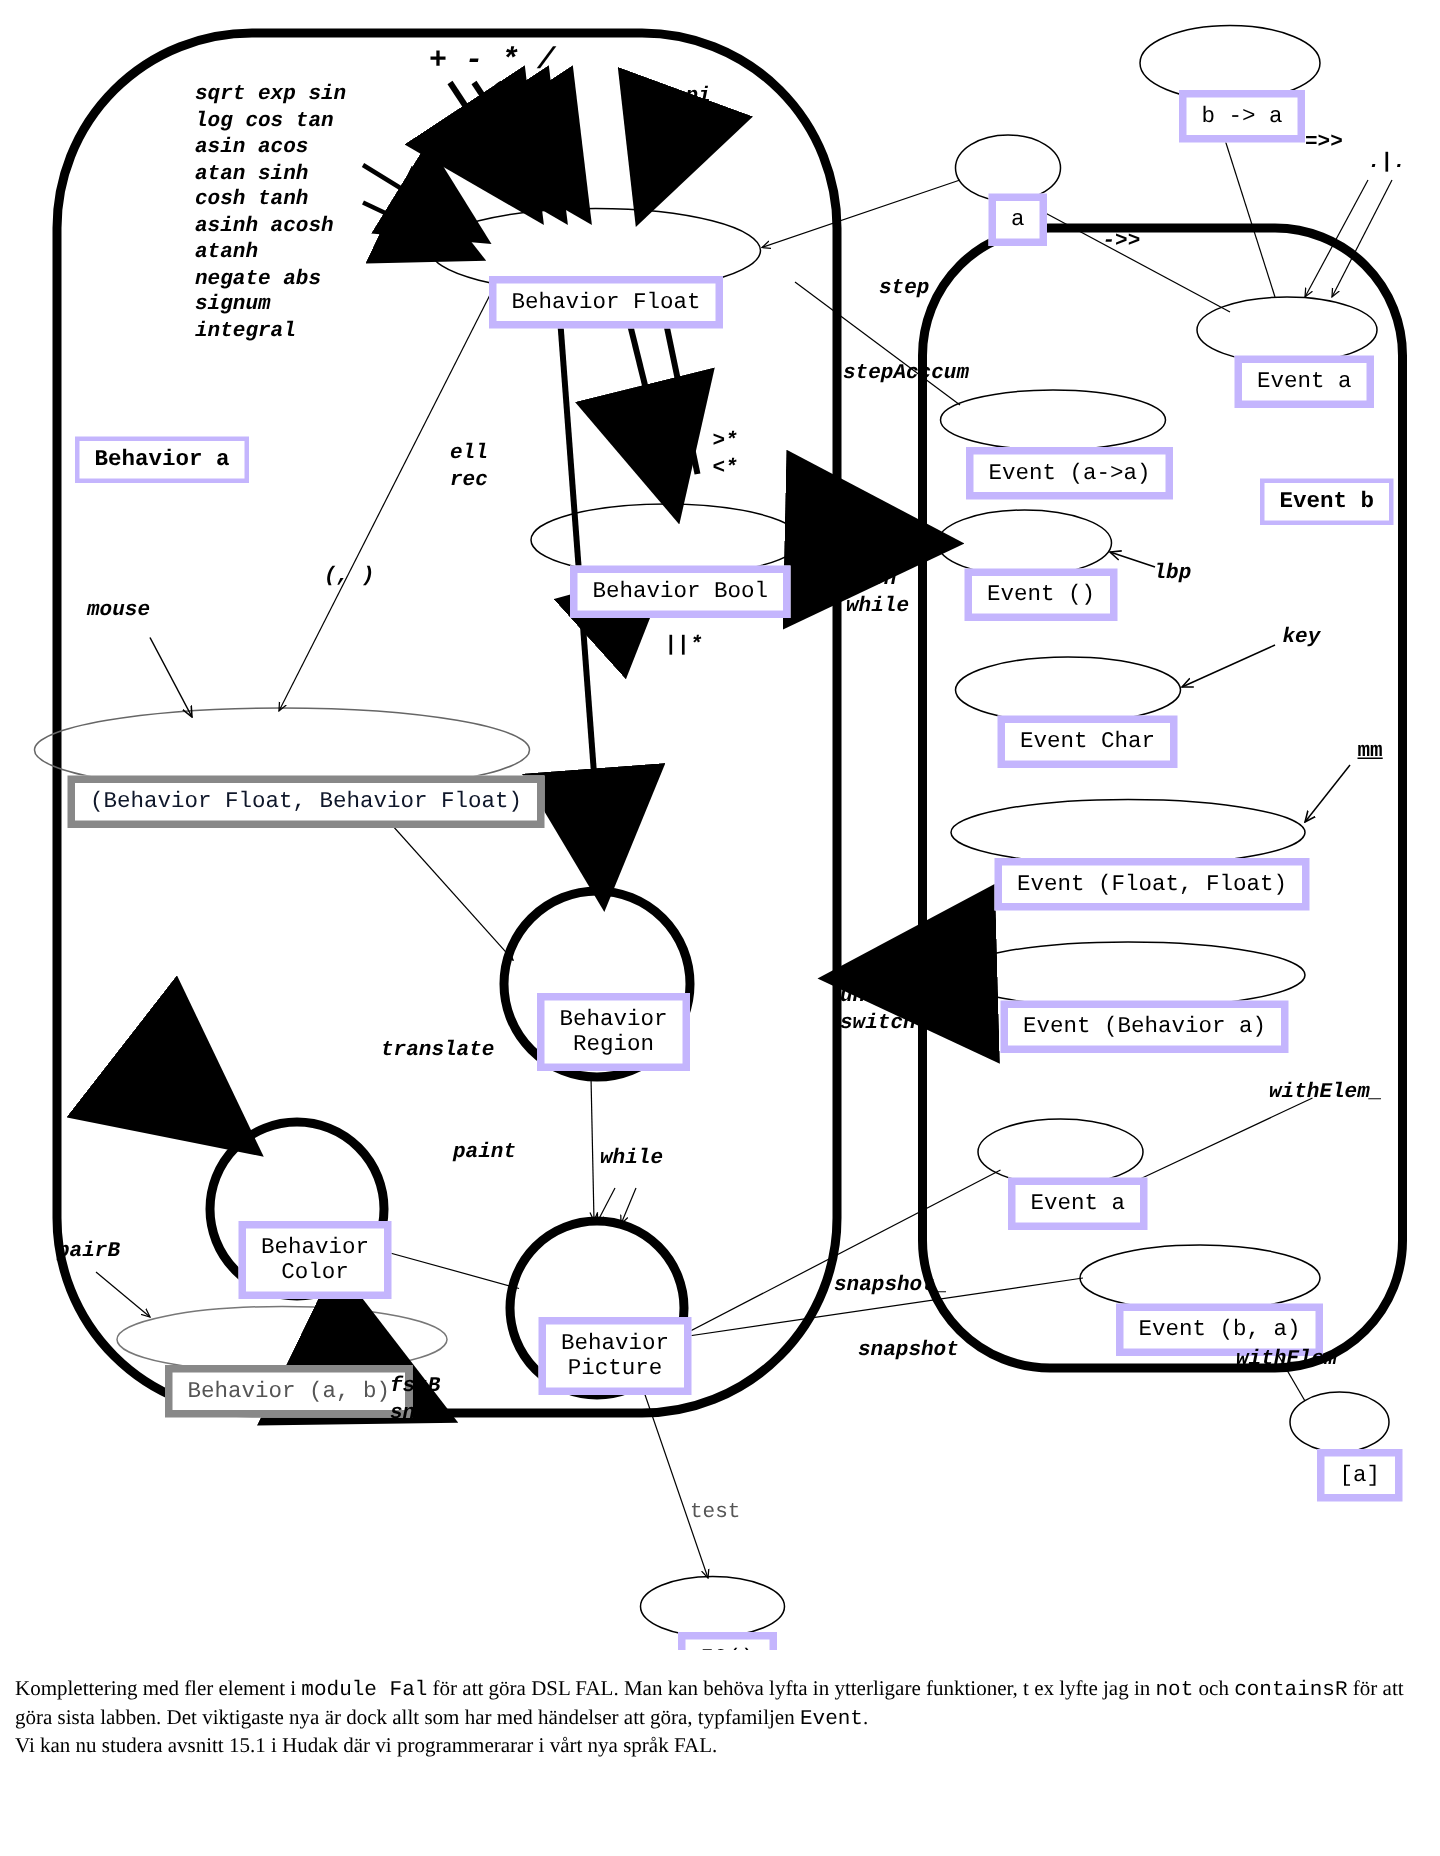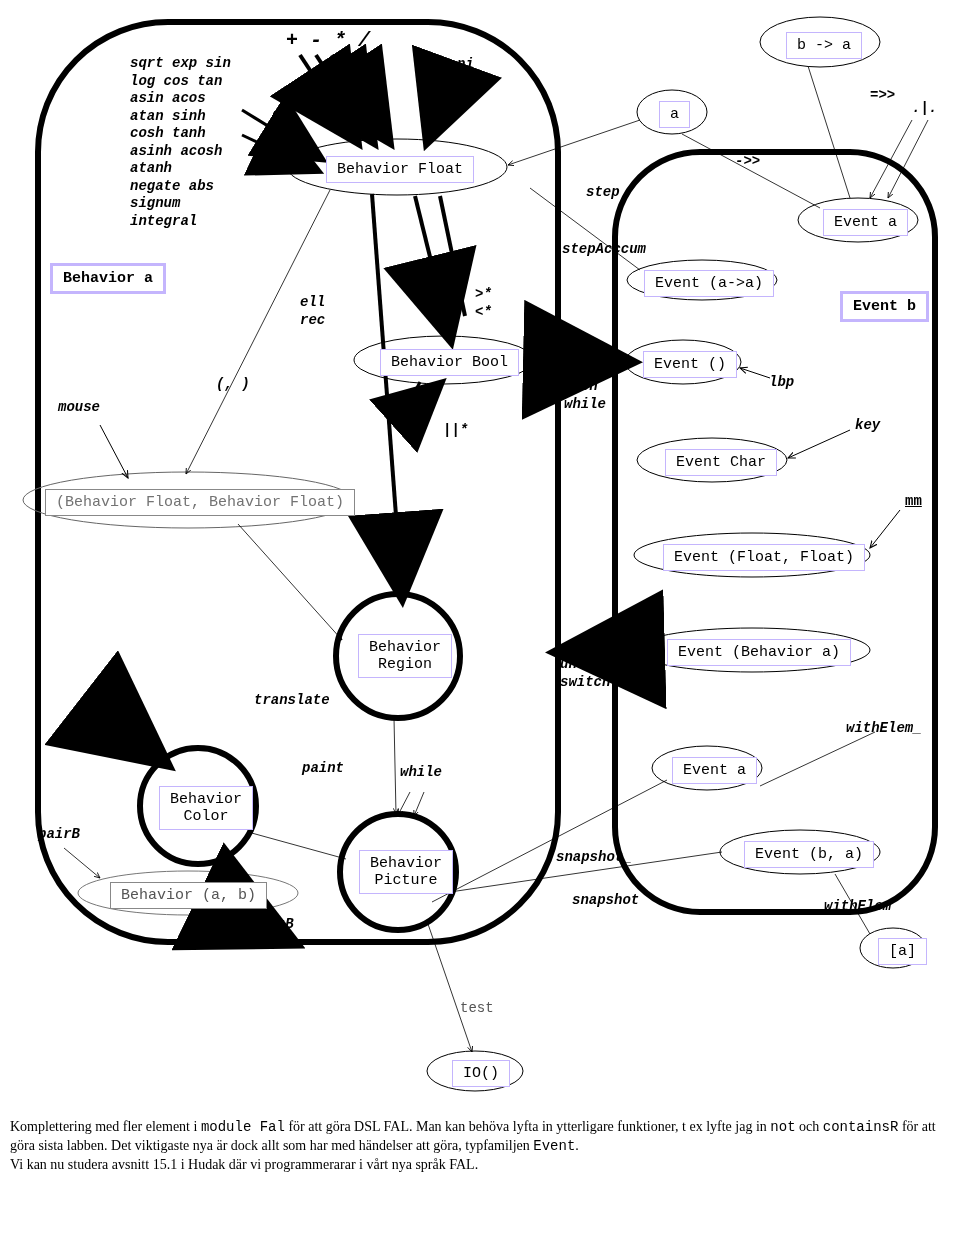--- a/index.html
+++ b/index.html
@@ -9,26 +9,27 @@
     font-family: Georgia, 'Times New Roman', serif;
     width: 960px;
   }
   .diagram {
     position: relative;
     width: 960px;
     height: 1100px;
   }
   .node-box {
     position: absolute;
-    border: 1px solid #c4b5fd;
+    border: 5px solid #c4b5fd;
     background: #fff;
     font-family: 'Courier New', monospace;
     font-size: 15px;
     padding: 4px 10px;
     white-space: nowrap;
+    margin-top: 28px;
   }
   .node-box.bold {
     border-width: 3px;
     font-weight: bold;
   }
   .label {
     position: absolute;
     font-family: 'Courier New', monospace;
     font-style: italic;
     font-weight: bold;
@@ -160,21 +161,21 @@
   <line x1="450" y1="892" x2="722" y2="852" stroke="#000" stroke-width="0.8"></line>
   <line x1="432" y1="902" x2="667" y2="780" stroke="#000" stroke-width="0.8"></line>
   <line x1="870" y1="934" x2="835" y2="874" stroke="#000" stroke-width="0.8"></line>
 </svg>
 
 <div class="node-box bold" style="left:50px; top:263px;">Behavior a</div>
 <div class="node-box bold" style="left:840px; top:291px;">Event b</div>
 
 <div class="node-box" style="left:326px; top:156px;">Behavior Float</div>
 <div class="node-box" style="left:380px; top:349px;">Behavior Bool</div>
-<div class="node-box" style="left:45px; top:489px; color:#737373; border-color:#888;">(Behavior Float, Behavior Float)</div>
+<div class="node-box" style="left:45px; top:489px; color:#0f172a; border-color:#888;">(Behavior Float, Behavior Float)</div>
 <div class="node-box" style="left:358px; top:634px; text-align:center; white-space:pre;">Behavior
 Region</div>
 <div class="node-box" style="left:159px; top:786px; text-align:center; white-space:pre;">Behavior
 Color</div>
 <div class="node-box" style="left:110px; top:882px; color:#555; border-color:#888;">Behavior (a,  b)</div>
 <div class="node-box" style="left:359px; top:850px; text-align:center; white-space:pre;">Behavior
 Picture</div>
 <div class="node-box" style="left:452px; top:1060px;">IO()</div>
 
 <div class="node-box" style="left:659px; top:101px;">a</div>

